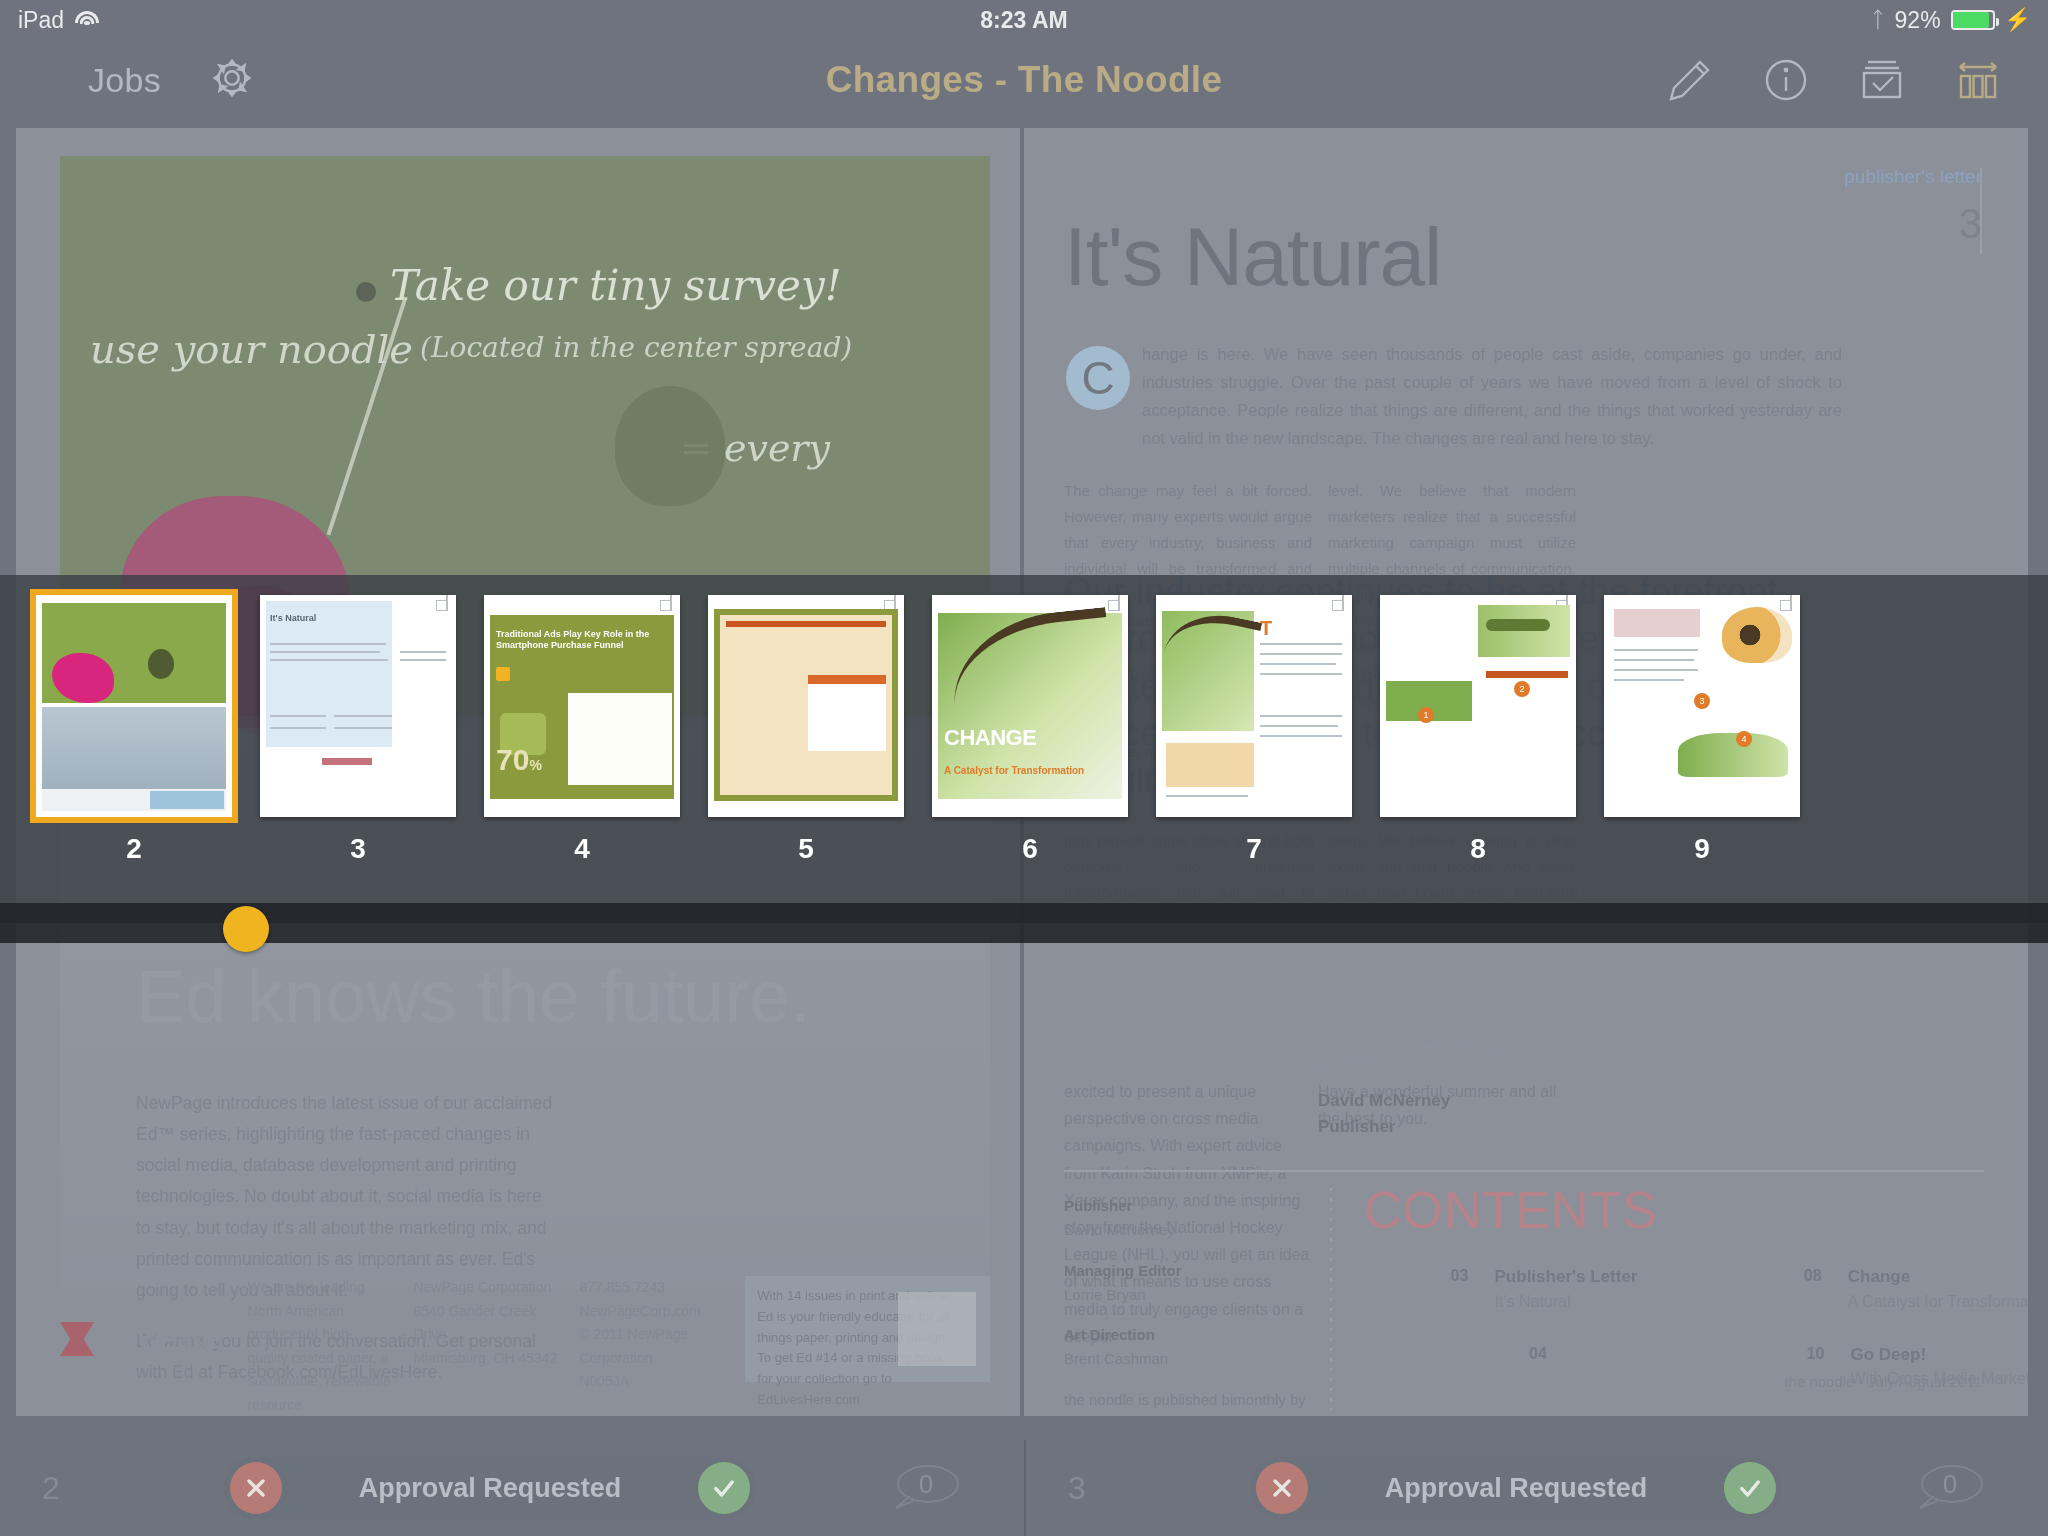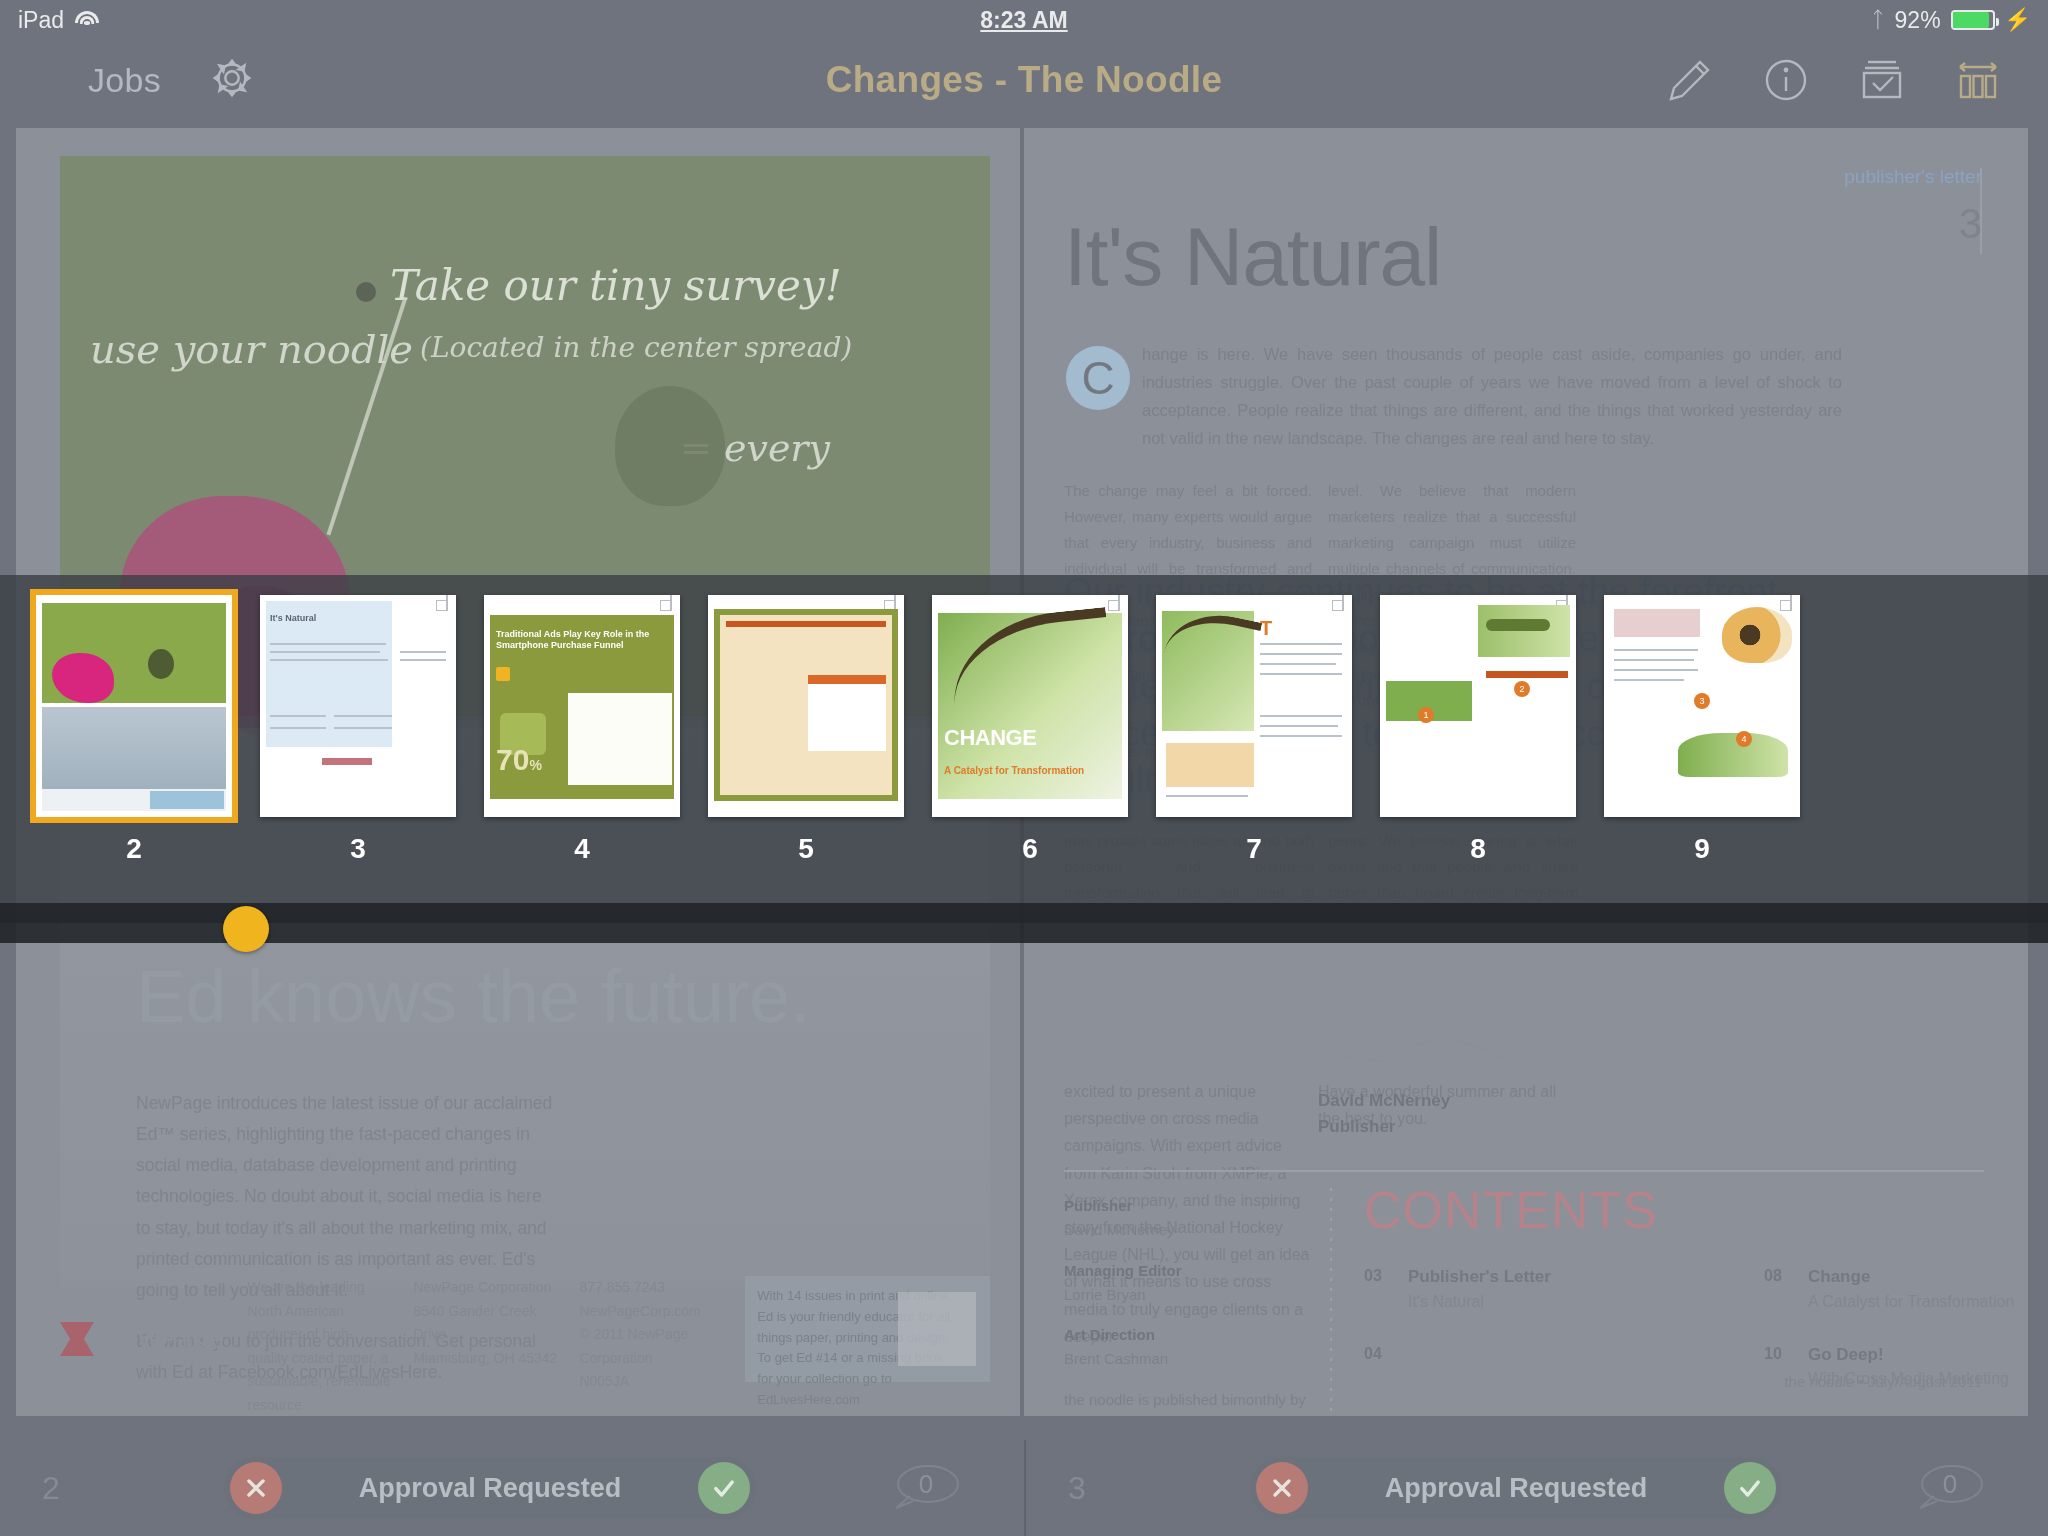--- a/index.html
+++ b/index.html
@@ -11,21 +11,21 @@
     -webkit-font-smoothing:antialiased;
   }
 
   
   #statusbar{
     position:absolute; top:0; left:0; width:2048px; height:40px;
     background:#6e737d; color:#e9eaec; font-size:23px;
     display:flex; align-items:center; z-index:60;
   }
   #statusbar .left{ display:flex; align-items:center; gap:10px; padding-left:18px; }
-  #statusbar .center{ position:absolute; left:0; right:0; text-align:center; font-weight:bold; font-size:23px;text-decoration:underline; }
+  #statusbar .center{ position:absolute; left:0; right:0; text-align:center; font-weight:bold; font-size:23px; }
   #statusbar .right{ margin-left:auto; display:flex; align-items:center; gap:10px; padding-right:16px; }
   .wifi{ width:26px; height:20px; position:relative; display:inline-block; }
   .wifi i{ position:absolute; border:3px solid #e9eaec; border-bottom:none;
            border-radius:50% 50% 0 0 / 100% 100% 0 0; left:50%; transform:translateX(-50%); }
   .wifi i:nth-child(1){ width:24px; height:12px; top:1px; }
   .wifi i:nth-child(2){ width:15px; height:8px; top:6px; }
   .wifi i:nth-child(3){ width:6px; height:4px; top:11px; background:#e9eaec; border-radius:50%; }
   .bt{ font-size:22px; color:#c9ccd2; }
   .batt{ width:44px; height:20px; border:2px solid #e9eaec; border-radius:4px; position:relative; }
   .batt::after{ content:""; position:absolute; right:-6px; top:6px; width:3px; height:8px; background:#e9eaec; border-radius:0 2px 2px 0; }
@@ -129,21 +129,21 @@
   .mast{ position:absolute; left:40px; top:1066px; width:250px; font-size:15px; color:#7c818a; line-height:1.62;}
   .mast .ttl{ font-weight:bold; color:#72777f; }
   .mast .grp{ margin-bottom:16px; }
   .dots{ position:absolute; left:306px; top:1060px; width:2px; height:280px;
      background:repeating-linear-gradient(#9aa0a8 0 3px, transparent 3px 10px); }
   .contents-h{ position:absolute; left:340px; top:1052px; font-size:52px; color:#b6838b;
      font-weight:300; letter-spacing:1px; }
   .toc{ position:absolute; top:1136px; font-size:16px; line-height:1.5; }
   .toc.left{ left:340px; width:360px; }
   .toc.right{ left:740px; width:330px; }
-  .toc .row{ display:flex; gap:14px; margin-bottom:28px; }
+  .toc .row{ display:flex; gap:14px; margin-bottom:28px;justify-content:center; }
   .toc .n{ font-weight:bold; color:#747983; width:30px; }
   .toc .t{ color:#747983; }
   .toc .t b{ display:block; font-weight:bold; font-size:17px; }
   .toc .t span{ display:block; color:#81868f; }
   .rp-foot{ position:absolute; right:46px; bottom:26px; font-size:15px; color:#81868f; }
 
   
   #thumbstrip{
     position:absolute; left:0; top:575px; width:2048px; height:348px;
     background:rgba(58,62,69,.80); z-index:40;

